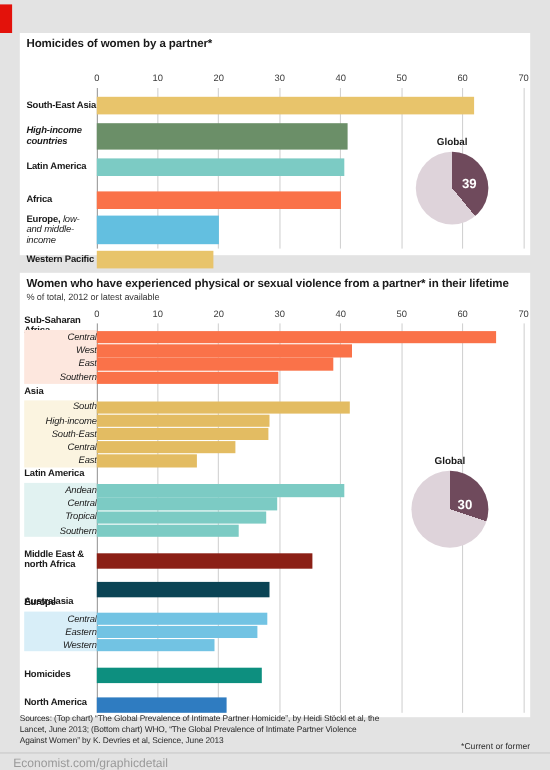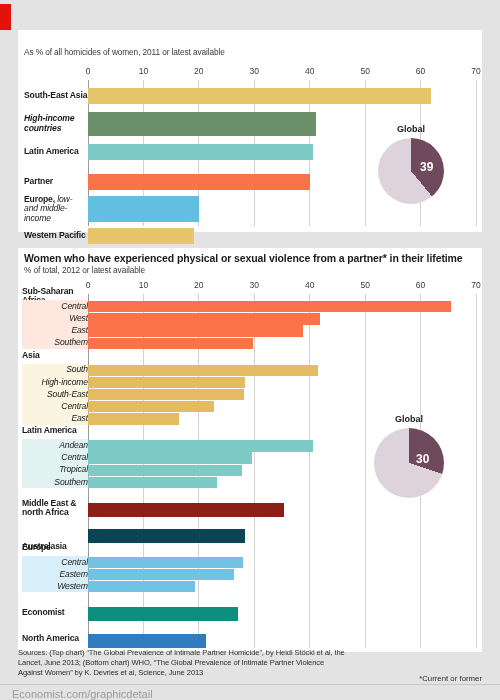--- a/index.html
+++ b/index.html
@@ -92,27 +92,27 @@
   .divider { position: absolute; left: 0; top: 684px; width: 500px; height: 1px; background: #c8c8c8; }
 </style>
 </head>
 <body>
 
 <div class="page">
 
   <div class="redtab"></div>
 
   <div class="panel" id="panel1">
-    <div class="chart-sub">As % of all homicides of women, 2011 or latest available</div>
+    <div class="chart-title">Homicides of women by a partner*</div>
     <div class="labels" id="labels1">
         <div class="rowlabel major" style="top: 22px; height: 16px; display: flex; align-items: center; justify-content: flex-start;">South-East Asia</div>
         <div class="rowlabel major sub" style="top: 46px; height: 24px; display: flex; align-items: center; justify-content: flex-start;">High-income
 countries</div>
         <div class="rowlabel major" style="top: 78px; height: 16px; display: flex; align-items: center; justify-content: flex-start;">Latin America</div>
-        <div class="rowlabel major" style="top: 108px; height: 16px; display: flex; align-items: center; justify-content: flex-start;">Partner</div>
+        <div class="rowlabel major" style="top: 108px; height: 16px; display: flex; align-items: center; justify-content: flex-start;">Africa</div>
         <div class="rowlabel mixed" style="top: 124px; height: 38px; display: flex; align-items: center; justify-content: flex-end; line-height: 9.2px;"><span>Europe, <em>low-<br>and middle-<br>income</em></span></div>
         <div class="rowlabel major" style="top: 162px; height: 16px; display: flex; align-items: center; justify-content: flex-start;">Western Pacific</div>
       </div>
     <div class="plot" id="plot1">
       <div class="axis-labels">
           <div class="axis-tick-lbl" style="left: 0%;">0</div>
           <div class="axis-tick-lbl" style="left: 14.2857%;">10</div>
           <div class="axis-tick-lbl" style="left: 28.5714%;">20</div>
           <div class="axis-tick-lbl" style="left: 42.8571%;">30</div>
           <div class="axis-tick-lbl" style="left: 57.1429%;">40</div>
@@ -181,21 +181,21 @@
         <div class="rowlabel sub" style="top: 184.6px; height: 11.4px; display: flex; align-items: center; justify-content: flex-end;">Tropical</div>
         <div class="rowlabel sub" style="top: 196.8px; height: 11.4px; display: flex; align-items: center; justify-content: flex-end;">Southern</div>
         <div class="rowlabel major" style="top: 217.7px; height: 21.4px; display: flex; align-items: center; justify-content: flex-start; white-space: pre-line; line-height: 9.4px;">Middle East &amp;
 north Africa</div>
         <div class="rowlabel major" style="top: 244.2px; height: 21.4px; display: flex; align-items: center; justify-content: flex-start; white-space: pre-line; line-height: 9.4px; margin-top: 12px;">Australasia</div>
         <div class="rowlabel major" style="top: 262.7px; height: 12px; display: flex; align-items: flex-start; justify-content: flex-start; white-space: pre-line; line-height: 9.4px;">Europe</div>
         <div class="grouptint" style="background: rgb(216, 238, 248); top: 275.7px; height: 36.8px; width: 66px;"></div>
         <div class="rowlabel sub" style="top: 276.7px; height: 11.4px; display: flex; align-items: center; justify-content: flex-end;">Central</div>
         <div class="rowlabel sub" style="top: 288.9px; height: 11.4px; display: flex; align-items: center; justify-content: flex-end;">Eastern</div>
         <div class="rowlabel sub" style="top: 301.1px; height: 11.4px; display: flex; align-items: center; justify-content: flex-end;">Western</div>
-        <div class="rowlabel major" style="top: 322px; height: 21.4px; display: flex; align-items: center; justify-content: flex-start; white-space: pre-line; line-height: 9.4px;">Economist</div>
+        <div class="rowlabel major" style="top: 322px; height: 21.4px; display: flex; align-items: center; justify-content: flex-start; white-space: pre-line; line-height: 9.4px;">Homicides</div>
         <div class="rowlabel major" style="top: 348.5px; height: 21.4px; display: flex; align-items: center; justify-content: flex-start; white-space: pre-line; line-height: 9.4px;">North America</div>
       </div>
     <div class="plot" id="plot2">
       <div class="axis-labels">
           <div class="axis-tick-lbl" style="left: 0%;">0</div>
           <div class="axis-tick-lbl" style="left: 14.2857%;">10</div>
           <div class="axis-tick-lbl" style="left: 28.5714%;">20</div>
           <div class="axis-tick-lbl" style="left: 42.8571%;">30</div>
           <div class="axis-tick-lbl" style="left: 57.1429%;">40</div>
           <div class="axis-tick-lbl" style="left: 71.4286%;">50</div>

